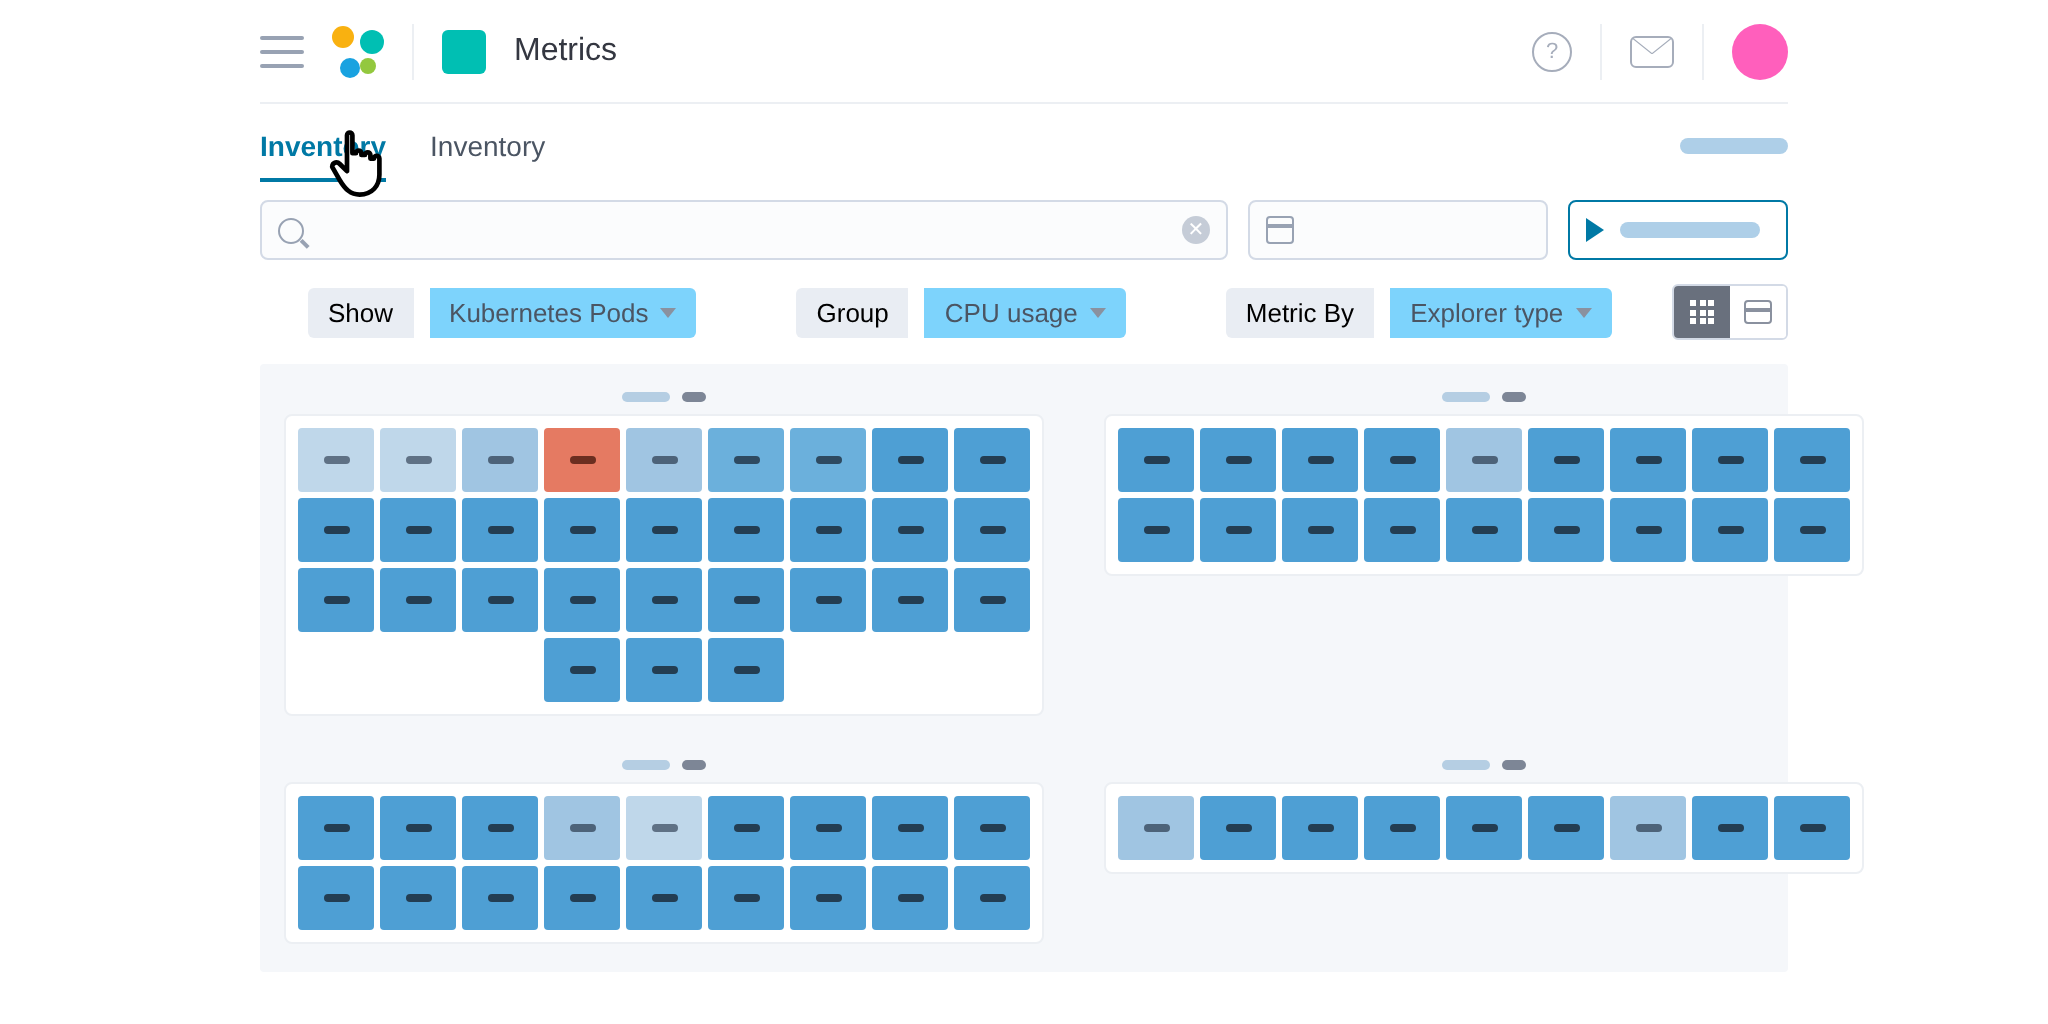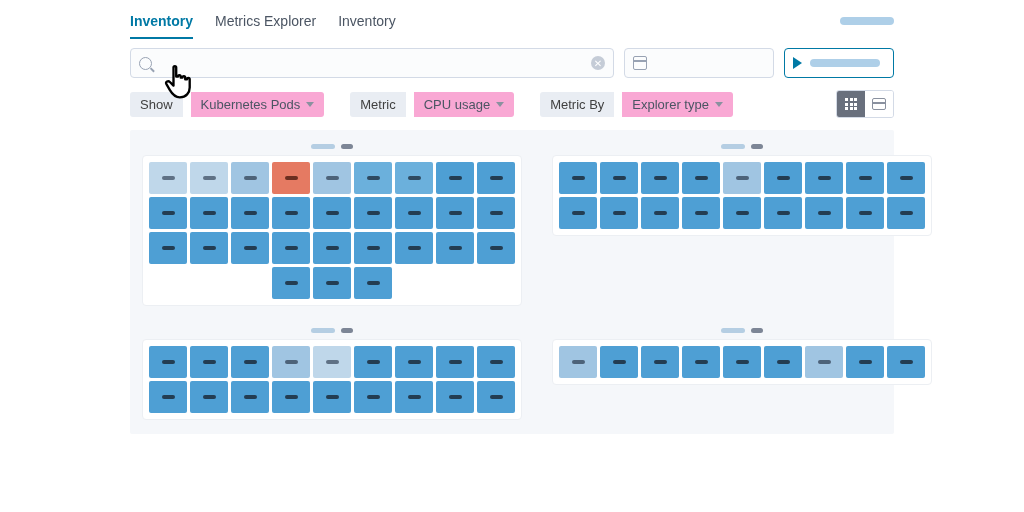--- a/index.html
+++ b/index.html
@@ -37,22 +37,22 @@
   .search-box .mag:after { content: ""; position: absolute; width: 5px; height: 1.5px; background: #98a2b3; bottom: -2px; right: -4px; transform: rotate(45deg); }
   .search-box .clear { width: 14px; height: 14px; background: #c5ccd7; border-radius: 50%; color: #fff; font-size: 10px; display: flex; align-items: center; justify-content: center; margin-left: auto; }
   .date-box { width: 150px; border: 1px solid #d3dae6; border-radius: 4px; height: 30px; display: flex; align-items: center; padding: 0 8px; background: #fbfcfd; }
   .cal-icon { width: 14px; height: 14px; border: 1.5px solid #98a2b3; border-radius: 2px; position: relative; }
   .cal-icon:before { content: ""; position: absolute; top: 3px; left: 0; right: 0; height: 1.5px; background: #98a2b3; }
   .play-box { width: 110px; border: 1px solid #0079a5; border-radius: 4px; height: 30px; display: flex; align-items: center; padding: 0 8px; gap: 8px; background: #fff; }
   .play-icon { width: 0; height: 0; border-left: 9px solid #0079a5; border-top: 6px solid transparent; border-bottom: 6px solid transparent; }
   .play-box .skeleton-pill { width: 70px; background: #aecfe8; }
   
   .filters-row { display: flex; align-items: center; gap: 8px; margin-top: 12px; font-size: 13px; }
-  .filter-label { background: #e9edf3; color: #404040; padding: 5px 10px; border-radius: 3px 0 0 3px; }
-  .filter-value { background: #f9a8d4; color: #4b5563; padding: 5px 10px; border-radius: 0 3px 3px 0; display: flex; align-items: center; gap: 6px; }
+  .filter-label { background: #e9edf3; color: #000000; padding: 5px 10px; border-radius: 3px 0 0 3px; margin-left: 24px; }
+  .filter-value { background: #7dd3fc; color: #4b5563; padding: 5px 10px; border-radius: 0 3px 3px 0; display: flex; align-items: center; gap: 6px; }
   .chev { width: 0; height: 0; border-left: 4px solid transparent; border-right: 4px solid transparent; border-top: 5px solid #8a919f; }
   .filter-gap { width: 10px; }
   .view-toggle { margin-left: auto; display: flex; border: 1px solid #d3dae6; border-radius: 3px; overflow: hidden; }
   .vt-btn { width: 28px; height: 26px; display: flex; align-items: center; justify-content: center; background: #fff; }
   .vt-btn.active { background: #69707d; color: #fff; }
   .grid-ic { display: grid; grid-template-columns: repeat(3,3px); grid-template-rows: repeat(3,3px); gap: 1.5px; }
   .grid-ic span { background: currentColor; }
   .list-ic { width: 14px; height: 12px; border: 1.5px solid #8a919f; border-radius: 2px; position: relative; }
   .list-ic:before { content: ""; position: absolute; top: 3px; left: 0; right: 0; height: 1.5px; background: #8a919f; }
   
@@ -70,24 +70,45 @@
   .s0 { background: #bfd7ea; } .s0 .dash { background: #5f7185; }
   .s1 { background: #a0c5e2; } .s1 .dash { background: #4d6379; }
   .s2 { background: #6bb0dc; } .s2 .dash { background: #2e4a61; }
   .s3 { background: #4e9fd4; } .s3 .dash { background: #233d52; }
   .s4 { background: #e57a62; } .s4 .dash { background: #6b2e20; }
 </style>
 </head>
 <body>
 
 <div class="page">
+  <div class="header">
+    <div class="hamburger">
+        <span></span>
+        <span></span>
+        <span></span>
+      </div>
+    <div class="logo-cluster">
+      <div class="c c1"></div>
+        <div class="c c2"></div>
+        <div class="c c3"></div>
+        <div class="c c4"></div>
+    </div>
+    <div class="vdiv"></div>
+    <div class="app-icon"></div>
+    <div class="app-title">Metrics</div>
+    <div class="flex-grow"></div>
+    <div class="header-icon">?</div>
+    <div class="vdiv"></div>
+    <div class="mail-icon"></div>
+    <div class="vdiv"></div>
+    <div class="avatar"></div>
+  </div>
 
   <div class="tabs-row" style="position:relative;">
     <div class="tab active">Inventory</div>
-    <div class="tab">Metrics Explorer</div>
     <div class="tab">Inventory</div>
     <div class="flex-grow"></div>
     <div class="skeleton-pill"></div>
   </div>
 
   <svg class="cursor-hand" viewBox="0 0 32 40">
     <path d="M11 4 C11 2 14 2 14 4 L14 14 L16 14 C16 12 19 12 19 14 L19 15 L21 15 C21 13 24 13 24 15 L24 17 L26 17 C26 15 29 15 29 17 L29 26 C29 32 25 37 18 37 C13 37 10 34 7 29 L3 22 C2 20 5 18 7 20 L11 24 Z" fill="#ffffff" stroke="#000" stroke-width="2.6" stroke-linejoin="round"></path>
   </svg>
 
   <div class="controls-row">
@@ -105,21 +126,21 @@
     </div>
   </div>
 
   <div class="filters-row">
     <div class="filter-label">Show</div>
     <div class="filter-value">
         <span>Kubernetes Pods</span>
         <span class="chev"></span>
       </div>
     <div class="filter-gap"></div>
-    <div class="filter-label">Metric</div>
+    <div class="filter-label">Group</div>
     <div class="filter-value">
         <span>CPU usage</span>
         <span class="chev"></span>
       </div>
     <div class="filter-gap"></div>
     <div class="filter-label">Metric By</div>
     <div class="filter-value">
         <span>Explorer type</span>
         <span class="chev"></span>
       </div>

